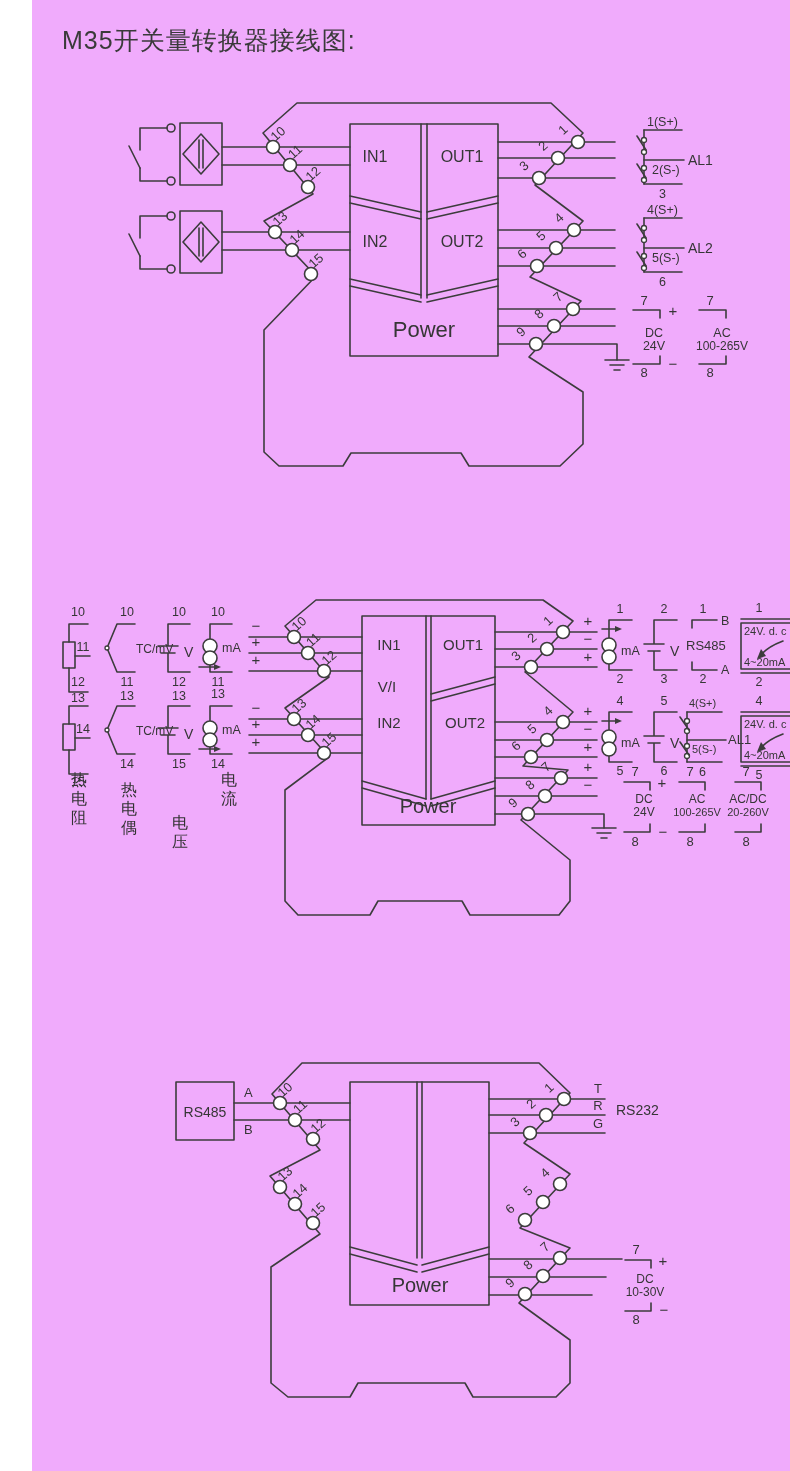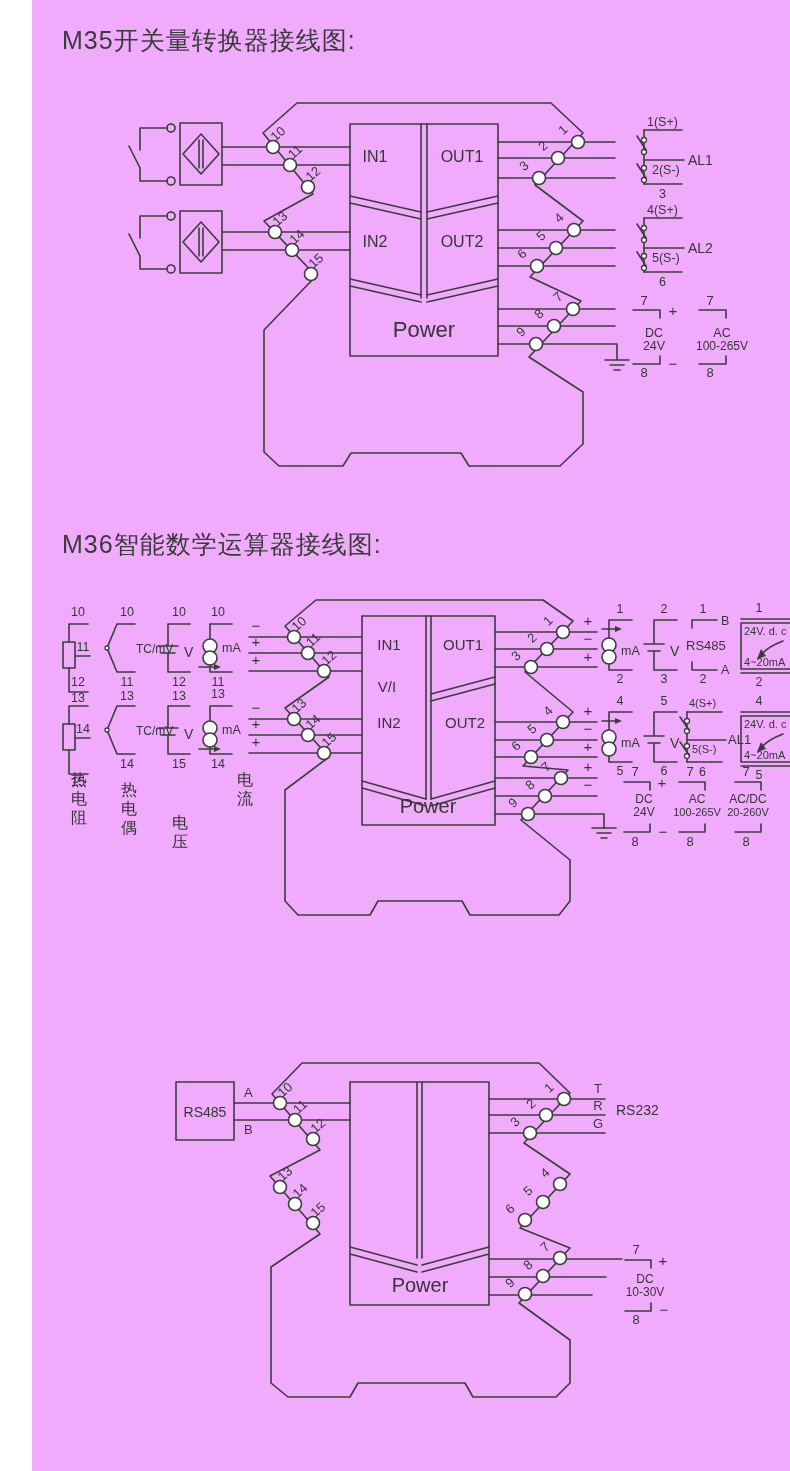--- a/index.html
+++ b/index.html
@@ -17,26 +17,25 @@
   .am{text-anchor:middle}.as{text-anchor:start}
   .s11{font-size:11px}.s12{font-size:12px}.s125{font-size:12.5px}.s13{font-size:13px}
   .s14{font-size:14px}.s15{font-size:15px}.s16{font-size:16px}.s20{font-size:20px}.s22{font-size:22px}
 </style>
 </head>
 <body>
 
 <div id="page">
 
   <div class="title" style="top:24px">M35开关量转换器接线图:</div>
-  <div class="title" style="top:528px">M36智能数学运算器接线图:</div>
 
   <div class="vlabel" style="left:37px;top:770px">热电阻</div>
   <div class="vlabel" style="left:87px;top:780px">热电偶</div>
   <div class="vlabel" style="left:138px;top:813px">电压</div>
-  <div class="vlabel" style="left:203px;top:770px">电流</div>
+  <div class="vlabel" style="left:187px;top:770px">电流</div>
 
   <svg width="790" height="1471" viewBox="0 0 790 1471">
 
     <g>
       <g>
         <path d="M265,103 L519,103 L551,133 L503,185 L551,221 L498,277 L549,301 L497,357 L551,392 L551,444 L528,466 L437,466 L429,453 L319,453 L311,466 L247,466 L232,452 L232,330 L284,276 L232,221 L281,194 L231,133 Z"></path>
       </g>
 
       <g>
         <circle cx="139" cy="128" r="4"></circle>

